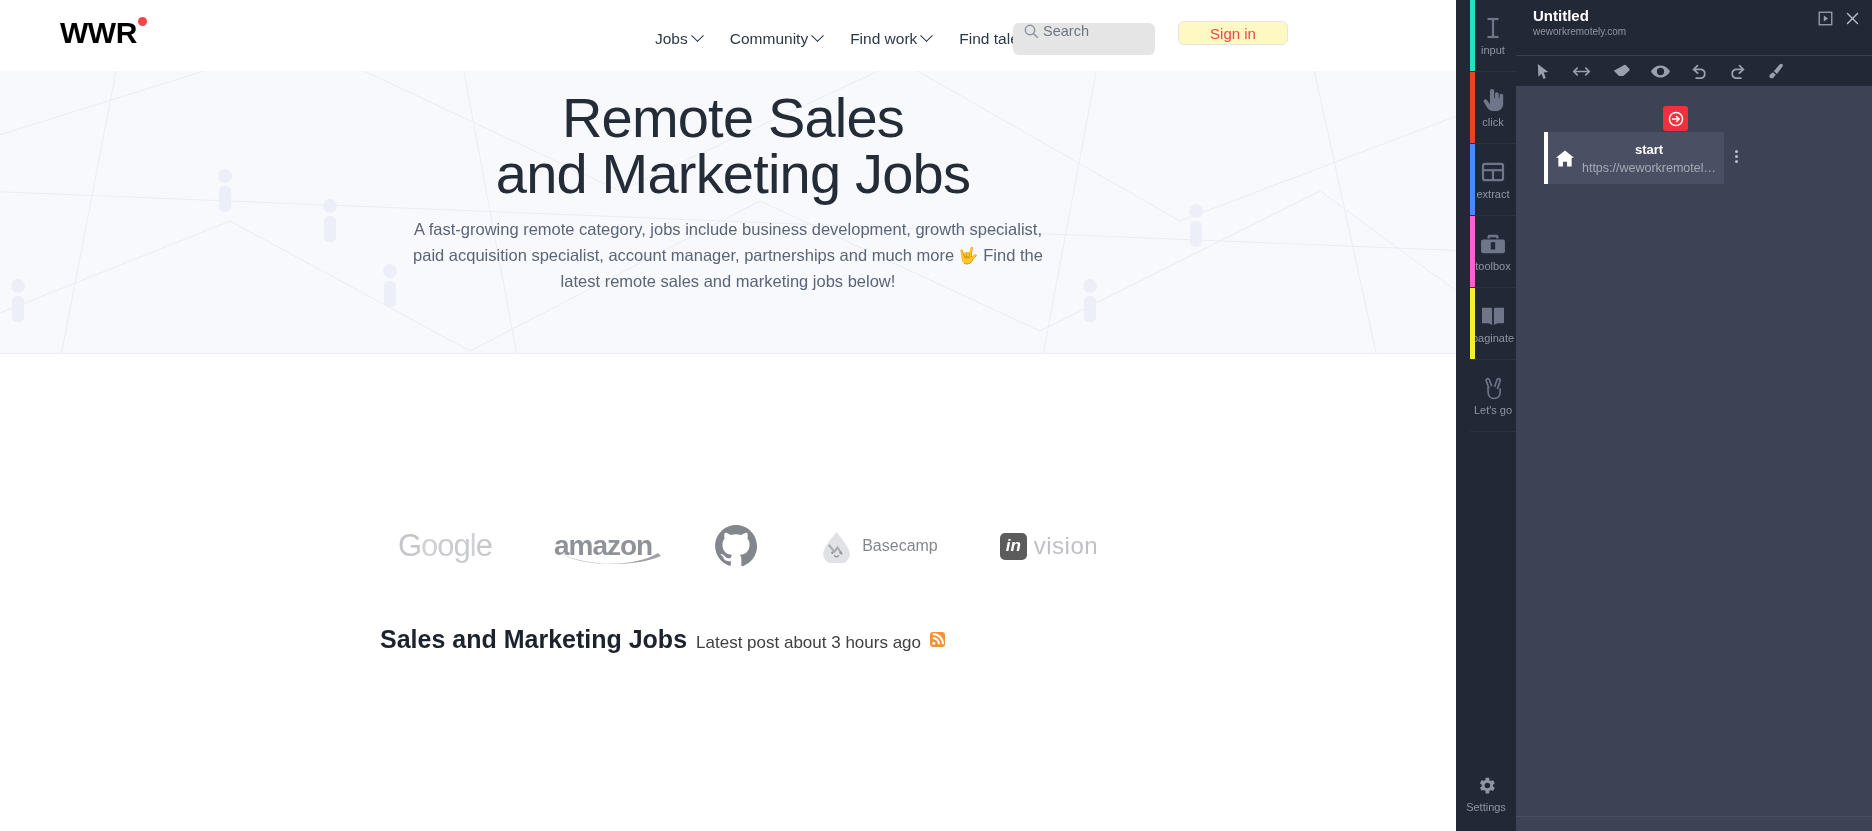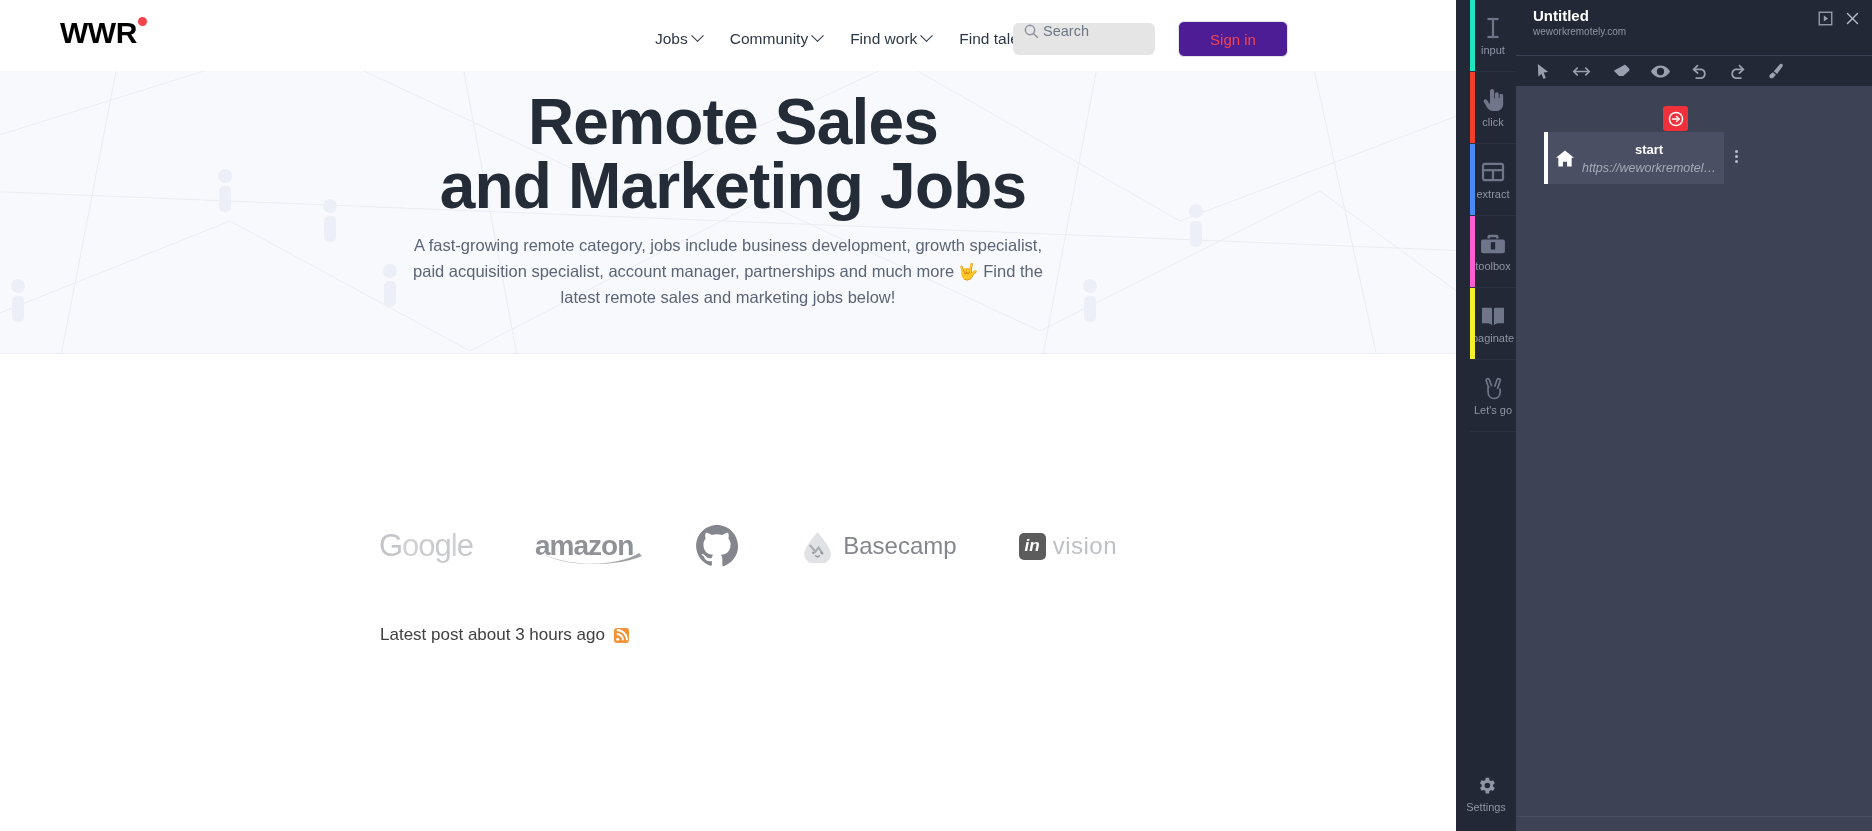--- a/index.html
+++ b/index.html
@@ -56,43 +56,43 @@
   #search-box {
     position: absolute; left: 1013px; top: 17px;
     width: 142px; height: 32px;
     background: #e5e5e5; border-radius: 6px;
     display: flex; align-items: flex-start; padding: 0 10px; gap: 4px;
     cursor: text;
   }
   #search-input-text { font-size: 14.5px; color: #6d7684; }
   #signin-btn {
     position: absolute; left: 1178px; top: 15px;
-    width: 110px; height: 36px;
+    width: 110px; height: 24px;
     border: 1px solid #e3e5e9; border-radius: 6px;
-    background: #4c1d95; color: #f4444c;
+    background: #fef9c3; color: #f4444c;
     font-size: 15px; display: flex; align-items: center;
     justify-content: center; cursor: pointer;
     overflow: hidden;
   }
 
   
   #hero {
     position: relative;
     height: 283px;
     background: #f8f9fc;
     border-bottom: 1px solid #eceef3;
     overflow: hidden;
   }
   #hero-bg { position: absolute; inset: 0; opacity: 0.55; }
   #hero-inner {
     position: relative; z-index: 2;
     padding-top: 19px; text-align: center;
   }
   #hero-title {
-    font-size: 64px; font-weight: 700; color: #242c38;
+    font-size: 56px; font-weight: 400; color: #242c38;
     line-height: 1.0; letter-spacing: -0.8px; margin-left: 10px;
   }
   #hero-title .l2 { display: block; }
   #hero-sub {
     margin: 14px auto 0;
     width: 660px;
     font-size: 16.5px; line-height: 1.58;
     color: #5b6576;
   }
   .emoji { font-size: 16px; }
@@ -114,21 +114,21 @@
   #google-logo span:nth-child(1){color:#b9bcc1}
   #google-logo span:nth-child(2){color:#c9cacd}
   #google-logo span:nth-child(3){color:#c2c4c8}
   #google-logo span:nth-child(4){color:#bfc1c5}
   #google-logo span:nth-child(5){color:#c9cacd}
   #google-logo span:nth-child(6){color:#bdbfc4}
   #amazon-logo { position: relative; }
   #amazon-word { font-size: 28px; font-weight: 700; color: #7c7f85; letter-spacing: -1px; }
   #amazon-swoosh { position: absolute; left: 6px; bottom: -4px; }
   #basecamp-logo { display:flex; align-items:center; gap:9px; }
-  #basecamp-word { font-size: 24px; color: #6e7178; font-weight: 400; }
+  #basecamp-word { font-size: 16px; color: #6e7178; font-weight: 400; }
   #invision-logo { display:flex; align-items:center; gap:7px; }
   #invision-word { font-size: 24px; color: #b3b6bb; letter-spacing: .5px; }
   #invision-mark {
     width: 27px; height: 27px; border-radius: 5px;
     background: #404040; color: #fff; font-size: 17px;
     font-style: italic; font-weight: 700;
     display: flex; align-items: center; justify-content: center;
   }
 
   
@@ -205,21 +205,21 @@
     position: absolute; left: 28px; top: 46px;
     width: 180px; height: 52px;
     background: #4a4f63;
     display: flex; align-items: center;
     border-left: 4px solid #ffffff;
     cursor: pointer;
   }
   #node-home-icon { padding: 0 6px 0 8px; color: #fff; display: flex; }
   #node-text { flex: 1; text-align: center; padding-right: 6px; }
   #node-label { font-size: 13px; font-weight: 700; color: #fff; line-height: 1.25; }
-  #node-url { font-size: 12.5px; color: #a5aab8; line-height: 1.25; font-style: italic; }
+  #node-url { font-size: 12.5px; color: #a5aab8; line-height: 1.25; }
   #node-menu {
     position: absolute; right: -14px; top: 18px;
     color: #b9bdc9; font-size: 14px; line-height: .6;
     letter-spacing: 0; cursor: pointer;
     display: flex; flex-direction: column; gap: 2px;
   }
   #node-menu i { width: 3px; height: 3px; background: #b9bdc9; border-radius: 50%; display: block; }
   #node-badge {
     position: absolute; left: 147px; top: 20px;
     width: 25px; height: 25px; border-radius: 3px;
@@ -350,20 +350,21 @@
       </div>
 
       <div class="brand" id="invision-logo">
         <span id="invision-mark">in</span>
         <span id="invision-word">vision</span>
       </div>
     </div>
   </div>
 
   <div id="jobs-head">
+    <span id="jobs-title">Sales and Marketing Jobs</span>
     <span id="jobs-latest">Latest post about 3 hours ago</span>
     <span id="rss-icon">
       <svg width="15" height="15" viewBox="0 0 16 16">
         <circle cx="4" cy="12" r="1.6" fill="#fff"></circle>
         <path d="M3 7.4a5.6 5.6 0 0 1 5.6 5.6h2.1A7.7 7.7 0 0 0 3 5.3z" fill="#fff"></path>
         <path d="M3 3.2a9.8 9.8 0 0 1 9.8 9.8h2.1A11.9 11.9 0 0 0 3 1.1z" fill="#fff"></path>
       </svg>
     </span>
   </div>
 </div>

